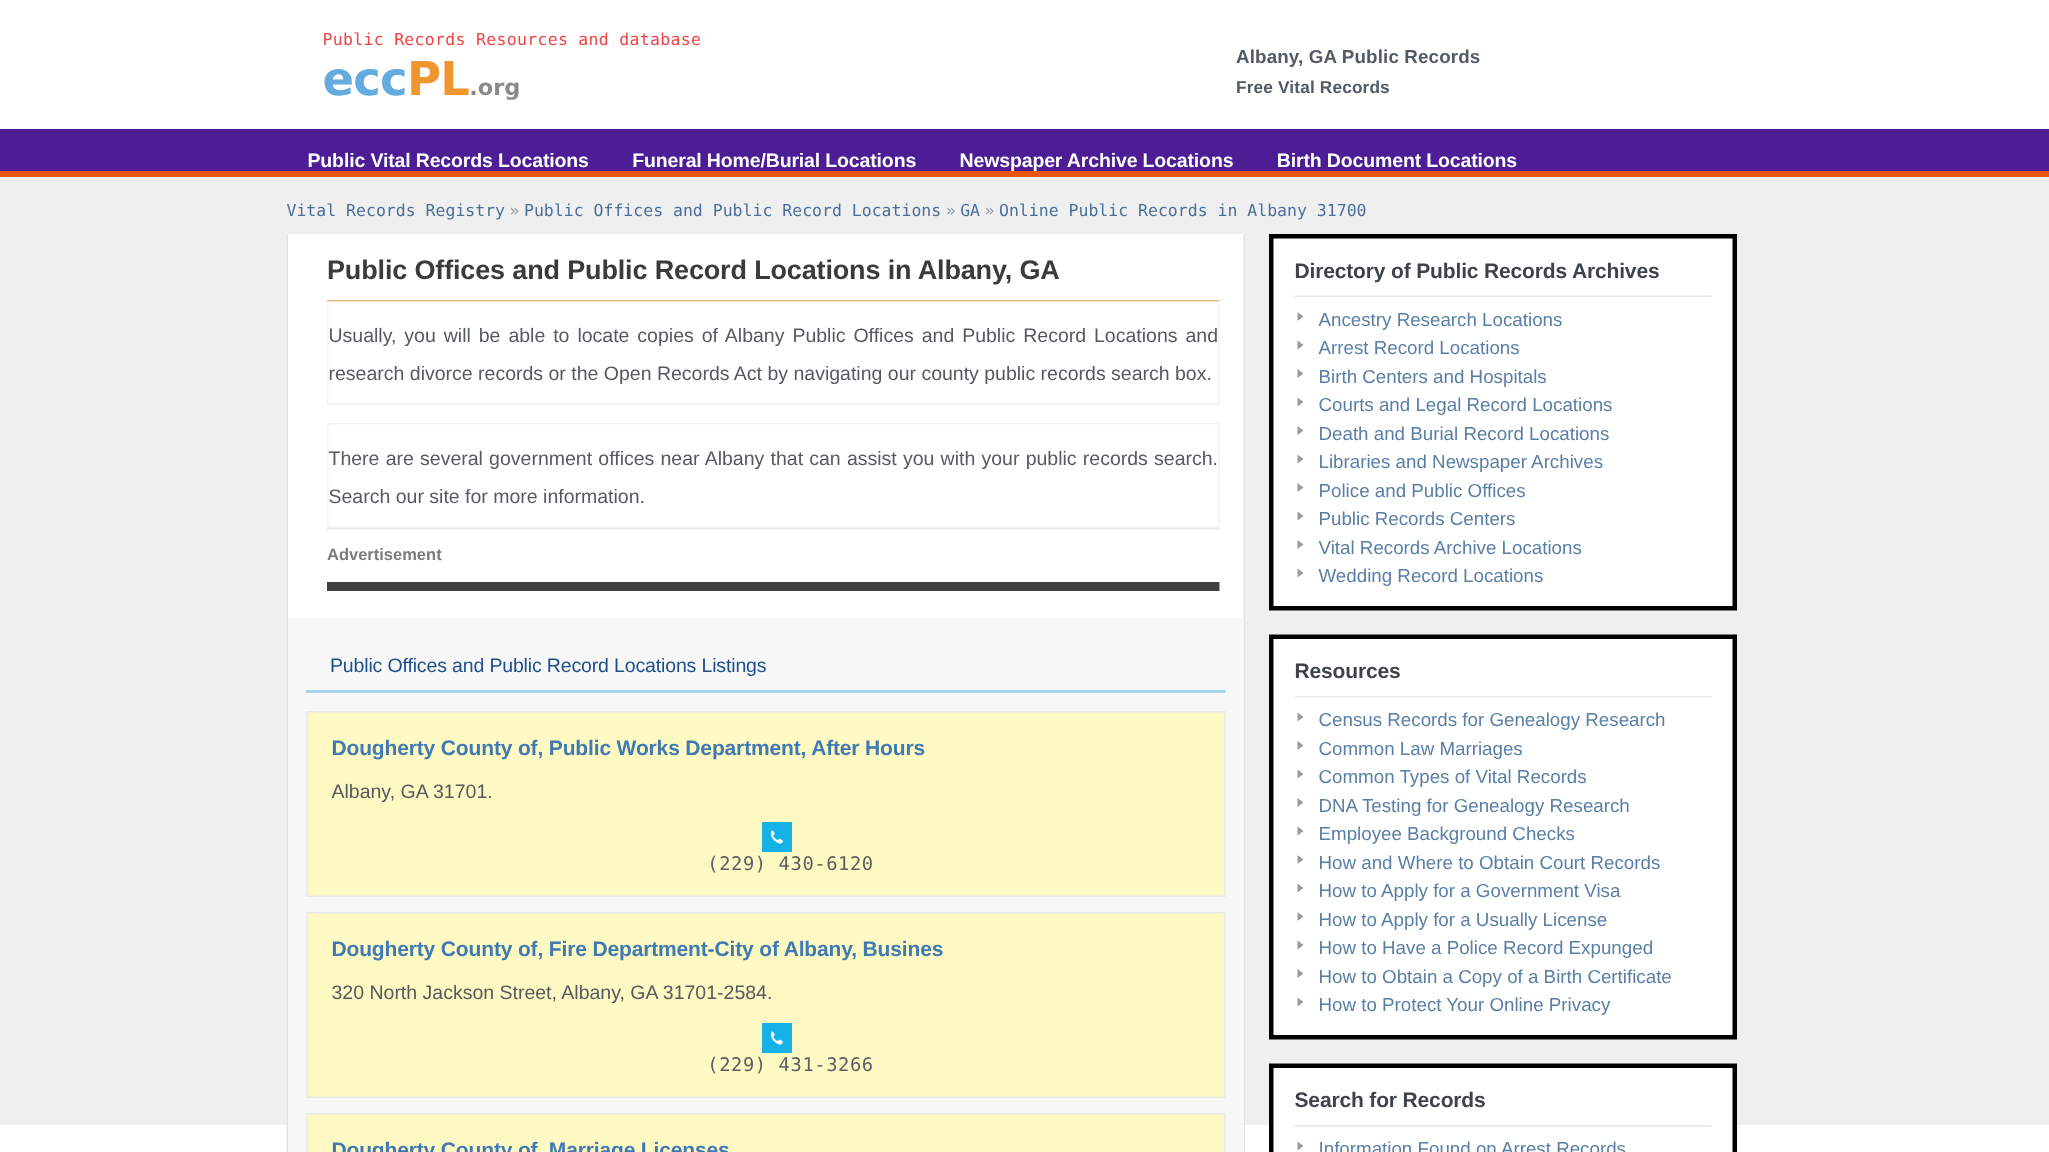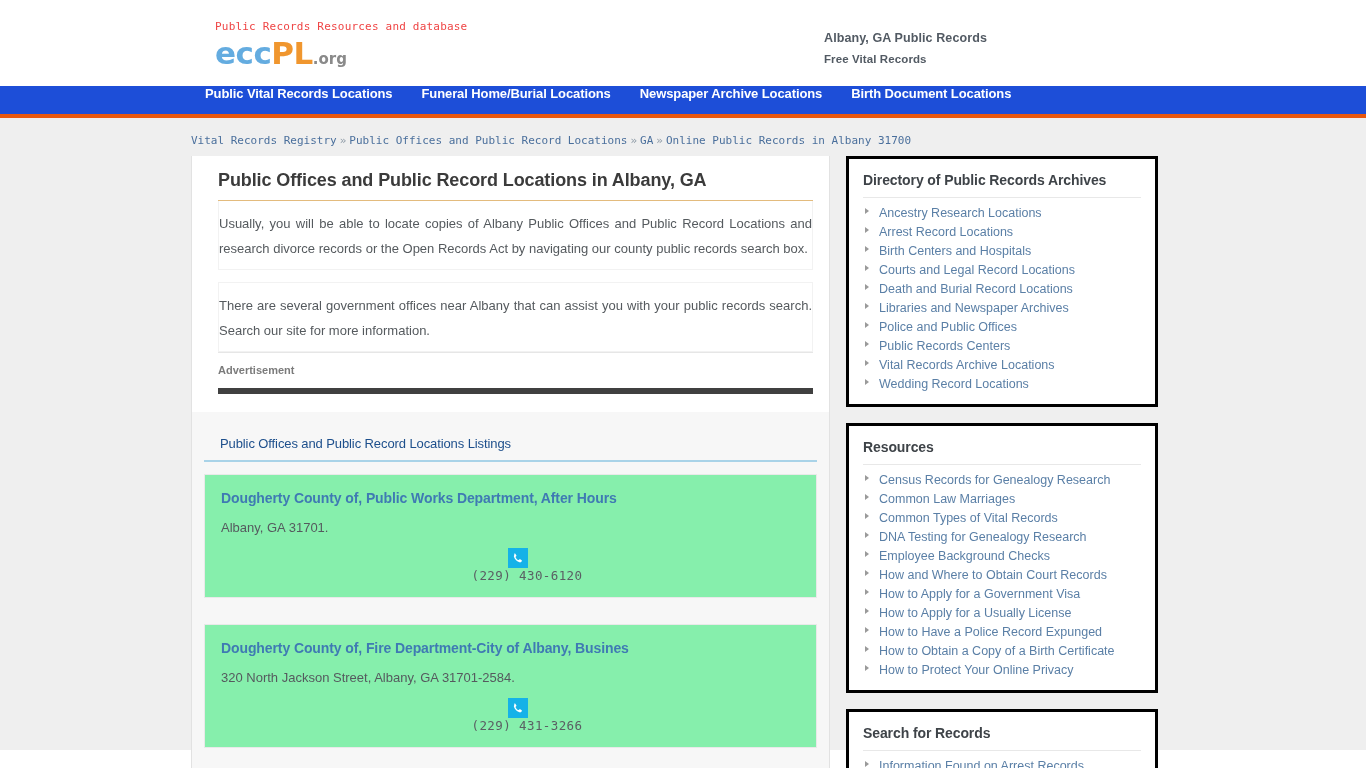--- a/index.html
+++ b/index.html
@@ -62,25 +62,25 @@
   .ad-line2 {
     font-size: 11.5px;
     font-weight: bold;
     color: #525a63;
     letter-spacing: 0.1px;
   }
 
   
   .navbar {
     height: 32px;
-    background: #1d4ed8;
+    background: #4c1d95;
     border-bottom: 4px solid #e8570f;
     box-shadow: 0 4px 0 0 #444a4e;
     display: flex;
-    align-items: flex-start;
+    align-items: flex-end;
     padding-left: 205px;
   }
   .nav-item {
     color: #ffffff;
     font-size: 13px;
     font-weight: bold;
     margin-right: 29px;
     white-space: nowrap;
     cursor: pointer;
     letter-spacing: -0.1px;
@@ -157,24 +157,24 @@
   .listings-heading {
     font-size: 13px;
     font-weight: normal;
     color: #1d4f8c;
     padding: 0 0 9px 16px;
     border-bottom: 2px solid #a9d3e8;
     margin-bottom: 12px;
     letter-spacing: -0.1px;
   }
   .listing-card {
-    background: #86efac;
+    background: #fef9c3;
     border: 1px solid #e9e9e9;
     padding: 15px 16px 14px 16px;
-    margin-bottom: 26px;
+    margin-bottom: 10px;
   }
   .listing-title {
     font-size: 14px;
     font-weight: bold;
     color: #3f7ab3;
     margin-bottom: 14px;
     cursor: pointer;
     letter-spacing: -0.1px;
   }
   .listing-addr {

